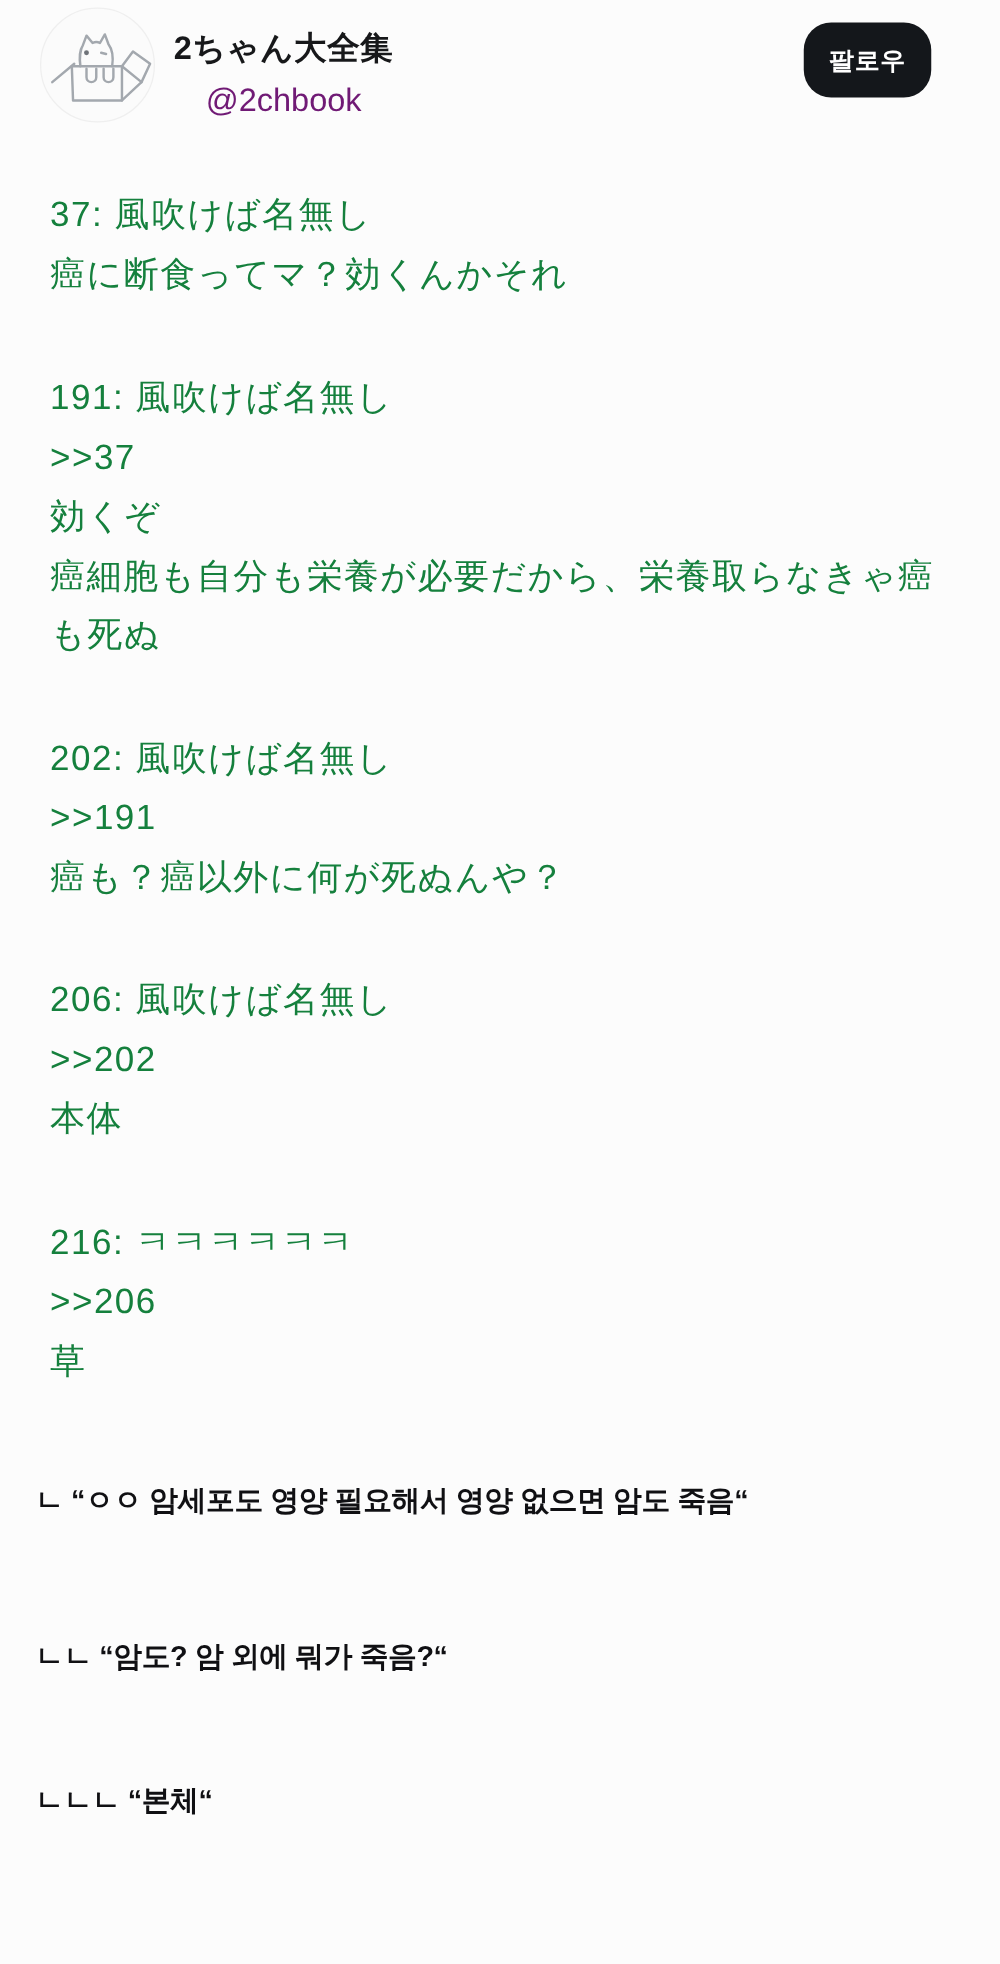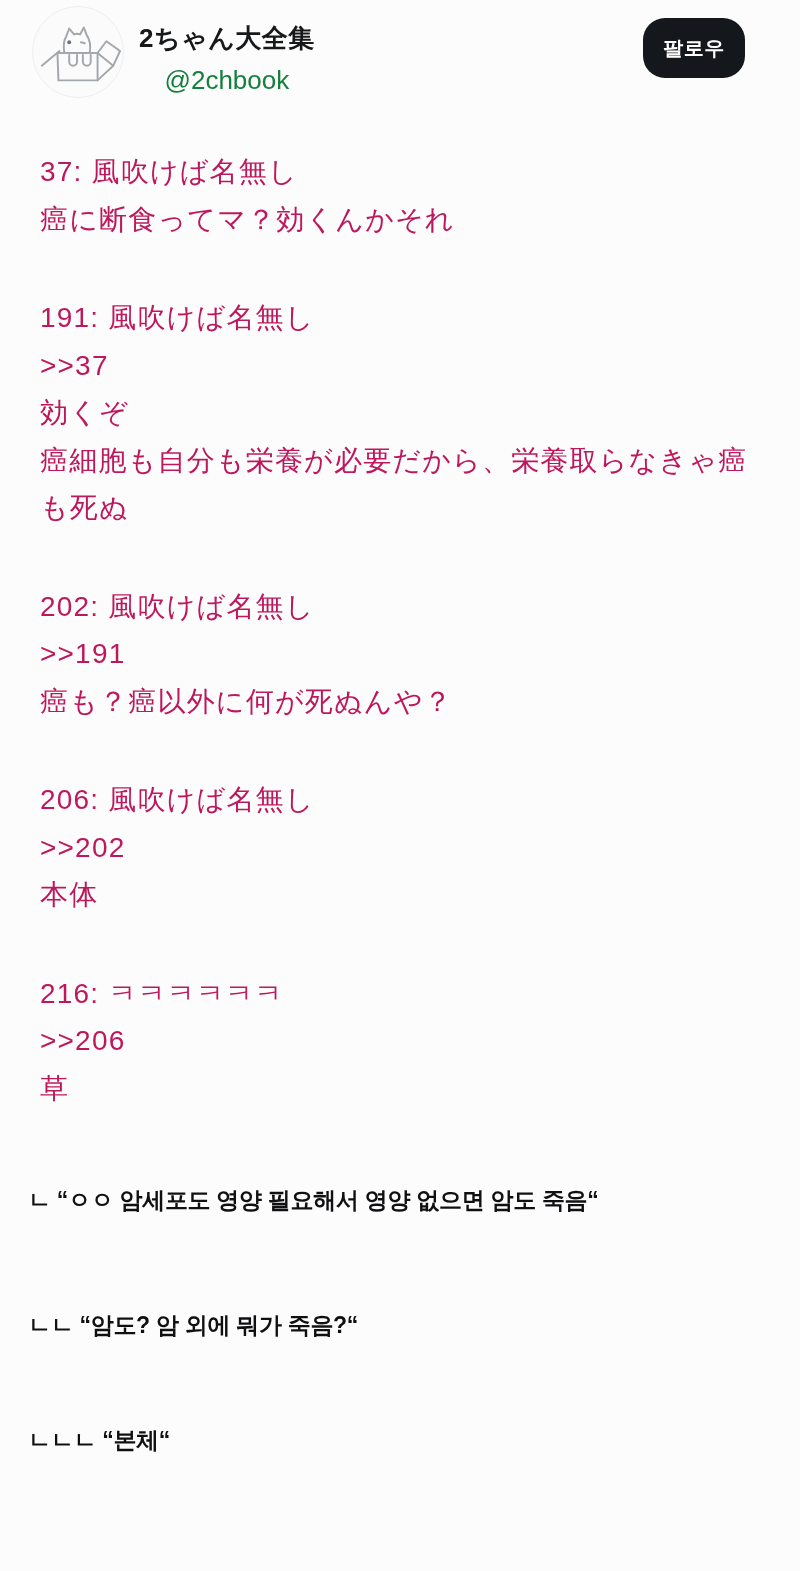--- a/index.html
+++ b/index.html
@@ -44,21 +44,21 @@
   .display-name {
     font-size: 26px;
     font-weight: 700;
     letter-spacing: 0.5px;
     color: #17181a;
     cursor: pointer;
   }
   .handle {
     margin-top: 9px;
     font-size: 26px;
-    color: #15803d;
+    color: #701a75;
     cursor: pointer;
   }
   .follow-btn {
     position: absolute;
     left: 643px;
     top: 18px;
     width: 102px;
     height: 60px;
     border: none;
     border-radius: 22px;
@@ -75,21 +75,21 @@
   .thread {
     margin-top: 42px;
     padding: 0 40px;
   }
   .post { margin: 0 0 51px 0; }
   .post p {
     margin: 0;
     font-size: 28px;
     line-height: 47.5px;
     letter-spacing: 1.2px;
-    color: #be185d;
+    color: #15803d;
     font-weight: 400;
     word-break: break-all;
   }
 
   
   .translations {
     margin-top: 74px;
     padding: 0 20px 0 28px;
   }
   .translations p {

